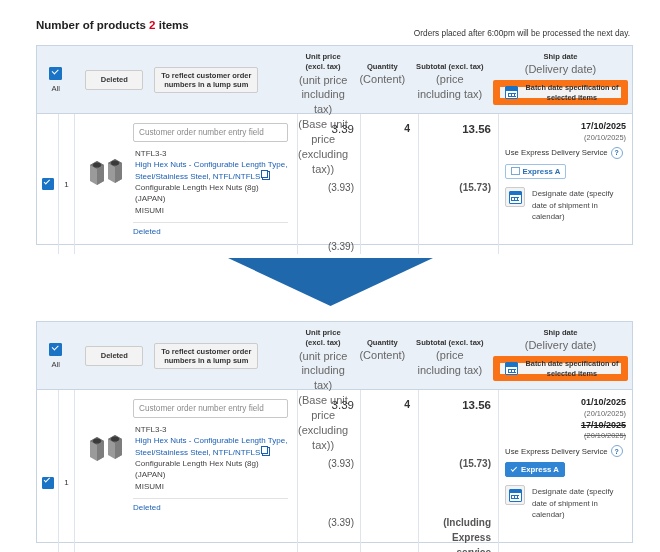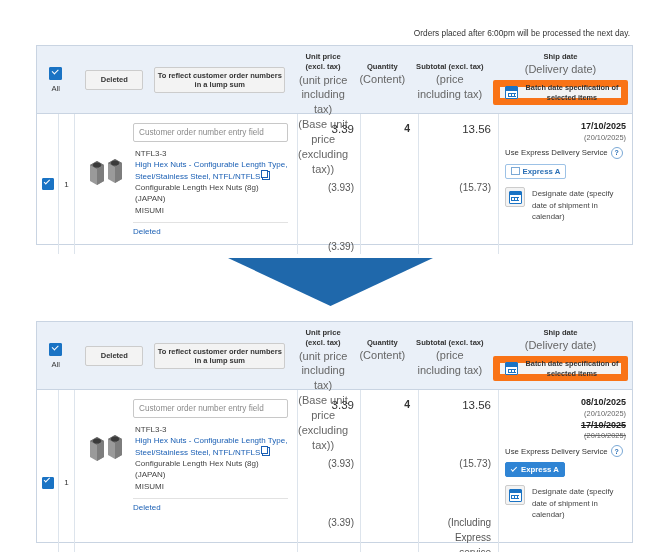--- a/index.html
+++ b/index.html
@@ -111,21 +111,21 @@
     font-size: 7.5px;
     font-weight: bold;
     color: #333;
     text-align: center;
     box-sizing: border-box;
     font-family: "Liberation Sans", sans-serif;
     cursor: pointer;
     line-height: 1.3;
   }
   .btn-deleted { width: 58px; height: 20px; }
-  .btn-lump    { width: 131px; height: 26px; padding: 3px 2px; }
+  .btn-lump    { width: 104px; height: 26px; padding: 3px 2px; }
 
   .btn-batch {
     width: 135px; height: 25px;
     background: #f3f3f3;
     border: 7px solid #f97316;
     border-radius: 2px;
     display: flex; align-items: center; gap: 5px;
     padding-left: 5px;
     box-sizing: border-box;
     margin-top: 3px;
@@ -165,21 +165,21 @@
     box-sizing: border-box;
     border-right: 1px solid #dde4ec;
     position: relative;
   }
   .td-check { width: 22px; display:flex; align-items:center; justify-content:center; }
   .td-num   { width: 16px; display:flex; align-items:center; justify-content:center;
               font-size: 8px; color:#333; }
   .td-prod  { width: 223px; padding: 7px 9px 0 9px; }
   .td-unit  { width: 63px;  padding: 8px 6px 0 4px; text-align: right; }
   .td-qty   { width: 58px;  padding: 8px 8px 0 4px; text-align: right; }
-  .td-sub   { width: 80px;  padding: 8px 7px 0 4px; text-align: right; }
+  .td-sub   { width: 80px;  padding: 8px 7px 0 4px; text-align: right; font-weight: bold; }
   .td-ship  { flex: 1; padding: 7px 6px 0 6px; border-right: none; }
 
   .rowcheck {
     width: 10px; height: 10px;
     background: #1a73c4;
     border: 1px solid #1a73c4;
     border-radius: 1px;
     position: relative;
   }
   .rowcheck::after {
@@ -335,20 +335,25 @@
   .arrow {
     position: absolute;
     left: 228px; top: 258px;
     width: 205px; height: 48px;
   }
 </style>
 </head>
 <body>
 
 <div class="title-row">
+  <div class="page-title">
+    <span>Number of products</span>
+    <span class="count">2</span>
+    <span class="items-word">items</span>
+  </div>
   <div class="notice">Orders placed after 6:00pm will be processed the next day.</div>
 </div>
 
 <div class="panel panel-top">
 
   <div class="thead">
     <div class="th th-check">
       <div class="allbox"></div>
       <div class="all-label">All</div>
     </div>
@@ -537,21 +542,21 @@
     </div>
     <div class="td td-qty">
       <div class="qty-main">4</div>
     </div>
     <div class="td td-sub">
       <div class="price-main">13.56</div>
       <div class="price-sub">(15.73)</div>
       <div class="price-sub">(Including Express service fee)0.00</div>
     </div>
     <div class="td td-ship">
-      <div class="date-new">08/10/2025</div>
+      <div class="date-new">01/10/2025</div>
       <div class="date-new-sub">(20/10/2025)</div>
       <div class="date-old">17/10/2025</div>
       <div class="date-old-sub">(20/10/2025)</div>
       <div class="express-line">
         <span>Use Express Delivery Service</span>
         <span class="help-ico">?</span>
       </div>
       <div class="express-chip on">
         <span class="cb"></span>
         <span>Express A</span>

